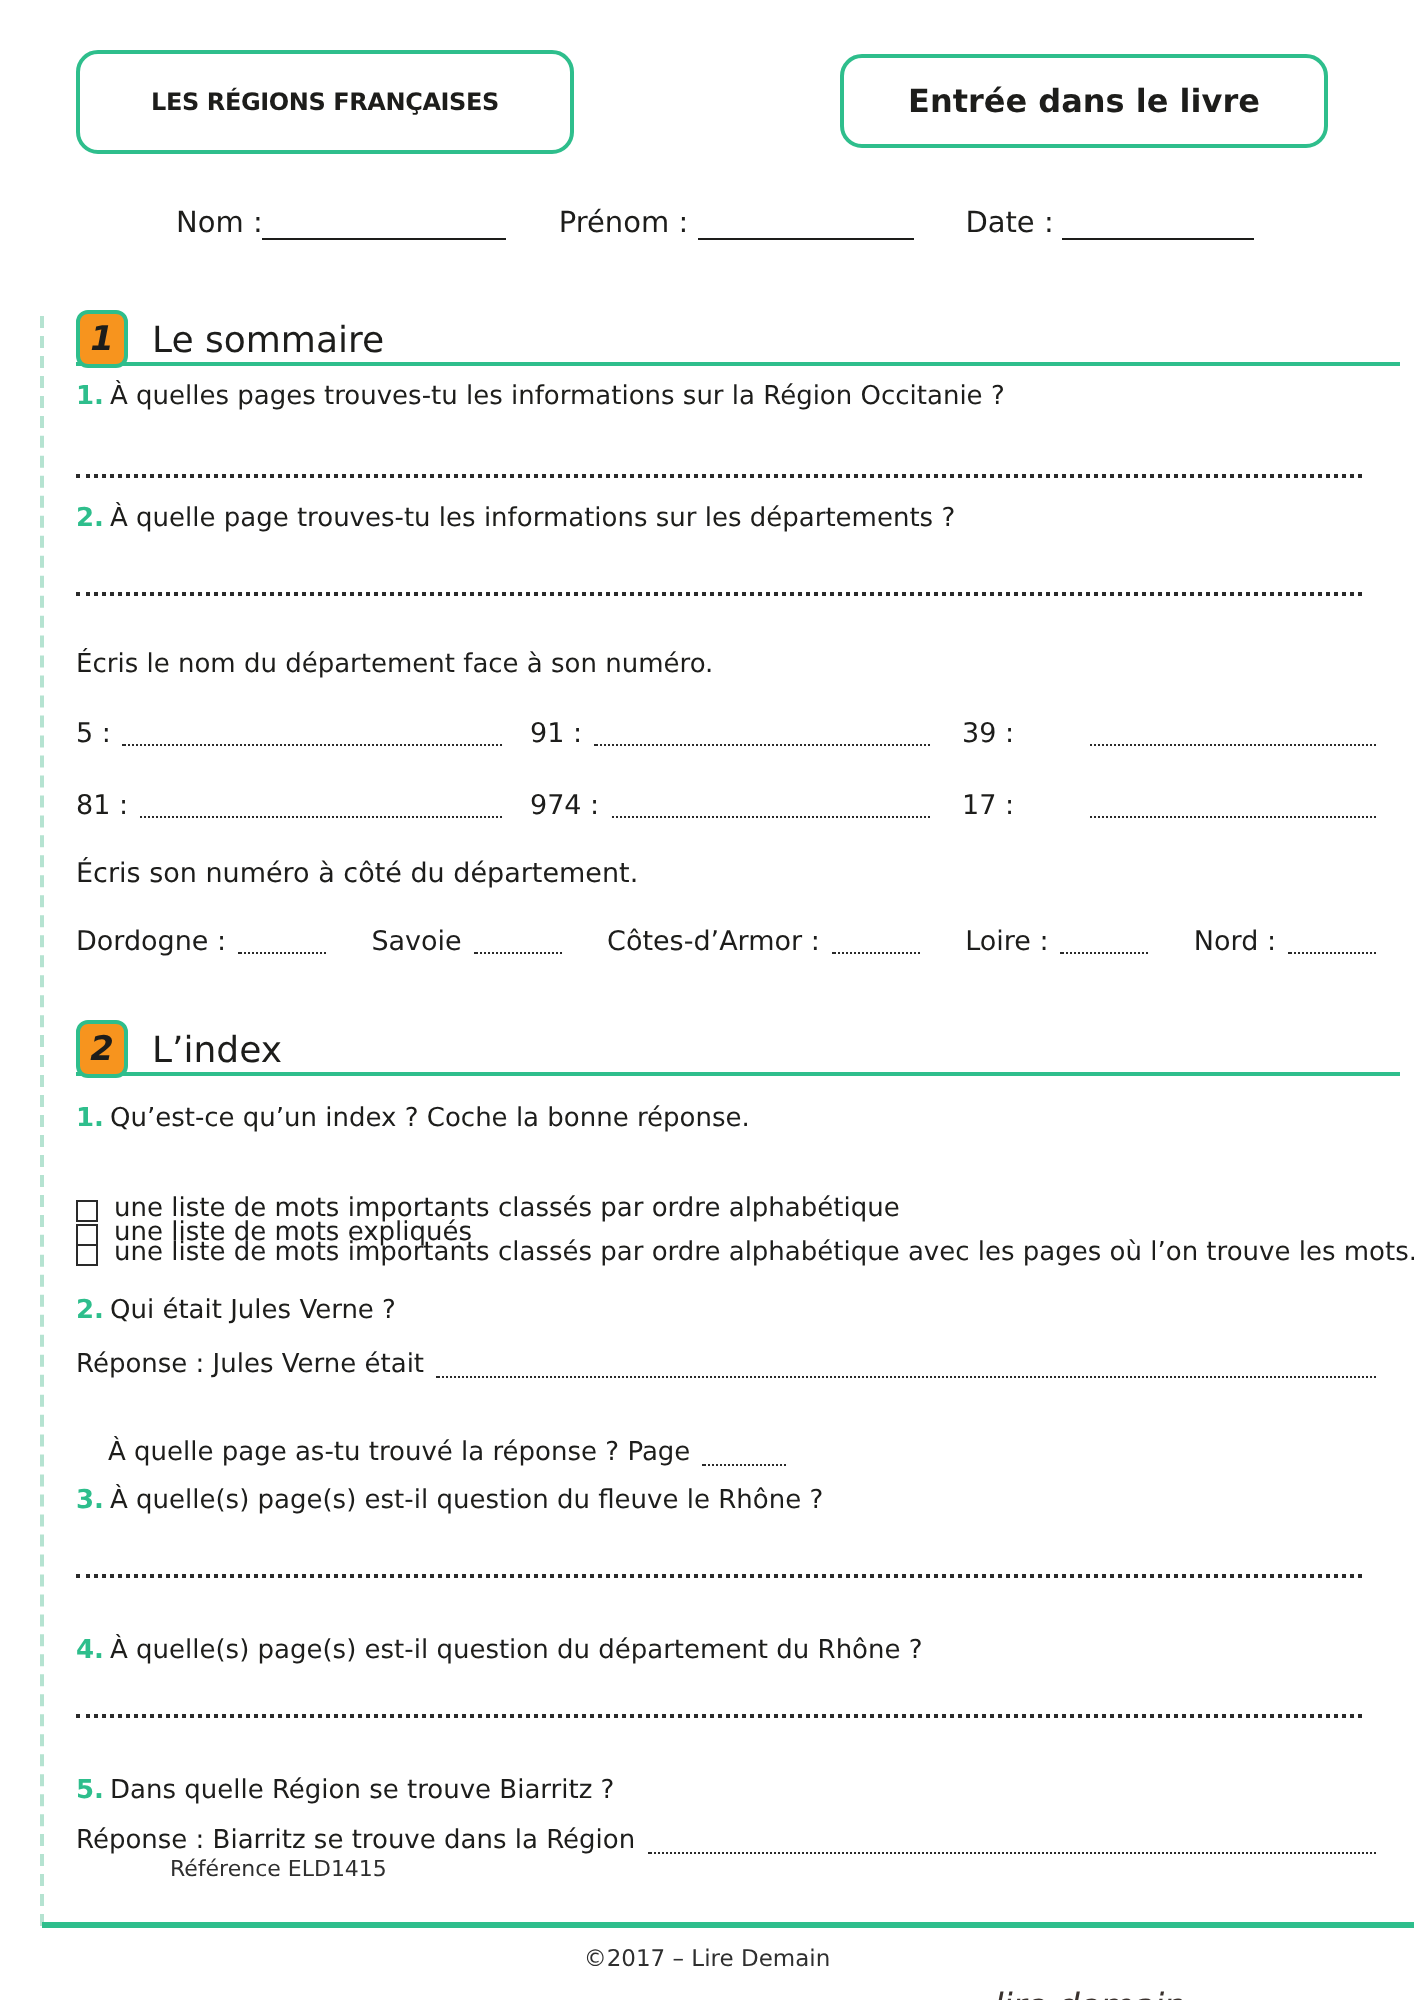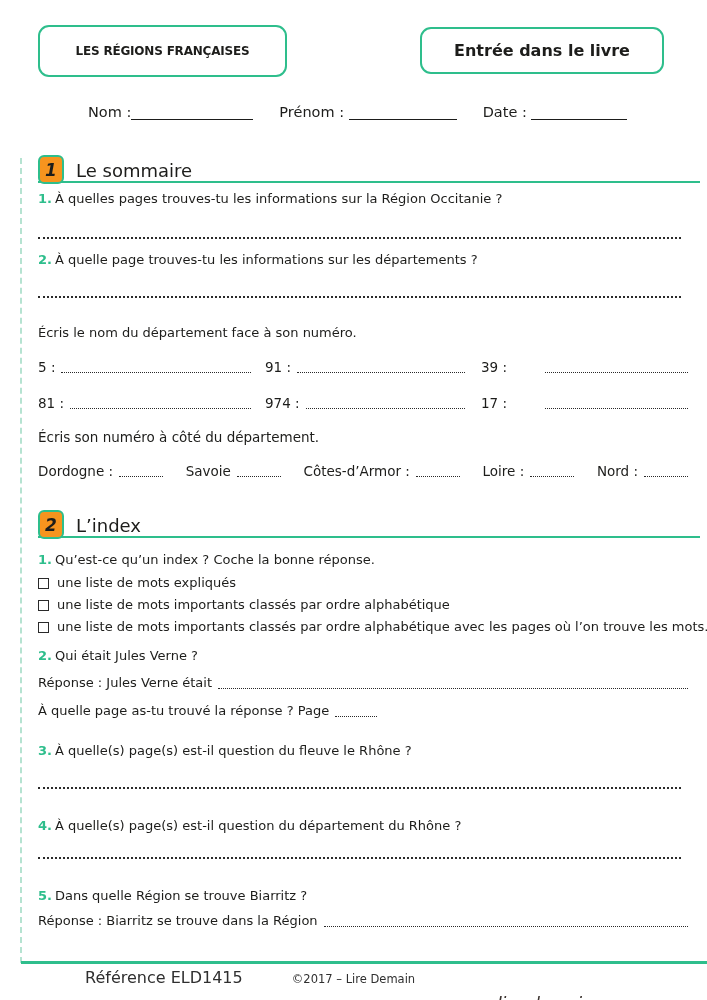--- a/index.html
+++ b/index.html
@@ -54,21 +54,21 @@
   .name-cell { display:flex; align-items:flex-end; white-space:nowrap; }
 
   .option { position:absolute; left:38px; width:660px; display:flex; align-items:center; font-size:13px; line-height:18px; white-space:nowrap; }
   .cb { display:inline-block; width:11px; height:11px; border:1.5px solid #2a2a2a; margin-right:8px; flex:0 0 auto; }
 
   
   .vguide { position:absolute; left:20px; top:158px; height:805px; width:0; border-left:2px dashed #b5e3d1; }
 
   
   .footer-line { position:absolute; left:21px; right:0; top:961px; height:3px; background:#2ebe8c; }
-  .footer-ref { position:absolute; left:85px; top:928px; font-size:16px; color:#2f2f2f;margin-top:40px; }
+  .footer-ref { position:absolute; left:85px; top:928px; font-size:11px; color:#2f2f2f; }
   .footer-copy { position:absolute; left:0; right:0; top:972px; text-align:center; font-size:11.5px; color:#2f2f2f; }
   .footer-logo { position:absolute; left:497px; top:963px; display:flex; flex-direction:column; }
   .logo-row { display:flex; align-items:flex-end;margin-top:31px; }
   .logo-text { font-style:italic; font-size:17.5px; font-weight:500; color:#3a322e; letter-spacing:-0.3px; }
   .logo-tagline { width:30px; height:3px; background:#f58220; margin-top:1px; margin-left:3px; border-radius:1px; }
 </style>
 </head>
 <body>
 
 <div class="page">
@@ -164,21 +164,21 @@
 
   <div class="section-header" style="top:510px;">
     <div class="badge">2</div>
     <div class="section-title">L’index</div>
   </div>
 
   <div class="q" style="top:551px;">
     <span class="qnum">1.</span><span>Qu’est-ce qu’un index ? Coche la bonne réponse.</span>
   </div>
 
-  <div class="option" style="top:574px;">
+  <div class="option" style="top:608px;">
     <span class="cb"></span>
       <span>une liste de mots expliqués</span>
   </div>
   <div class="option" style="top:618px;">
     <span class="cb"></span>
       <span>une liste de mots importants classés par ordre alphabétique avec les pages où l’on trouve les mots.</span>
   </div>
   <div class="option" style="top:596px;">
     <span class="cb"></span>
       <span>une liste de mots importants classés par ordre alphabétique</span>
@@ -186,21 +186,21 @@
 
   <div class="q" style="top:647px;">
     <span class="qnum">2.</span><span>Qui était Jules Verne ?</span>
   </div>
 
   <div class="flexline" style="top:674px;">
     <span>Réponse : Jules Verne était</span>
       <span class="leader-fill"></span>
   </div>
 
-  <div class="flexline" style="top:702px; width:auto;">
+  <div class="flexline" style="top:718px; width:auto;margin-left:16px;">
     <span>À quelle page as-tu trouvé la réponse ? Page</span>
       <span class="leader-fixed" style="width:42px;"></span>
   </div>
 
   <div class="q" style="top:742px;">
     <span class="qnum">3.</span><span>À quelle(s) page(s) est-il question du fleuve le Rhône ?</span>
   </div>
   <div class="dotline" style="top:787px;"></div>
 
   <div class="q" style="top:817px;">

